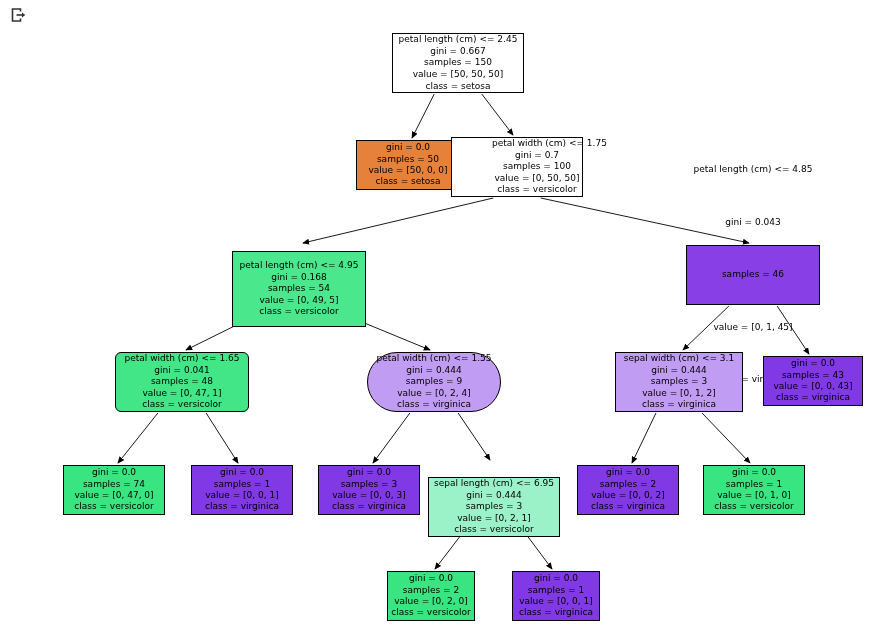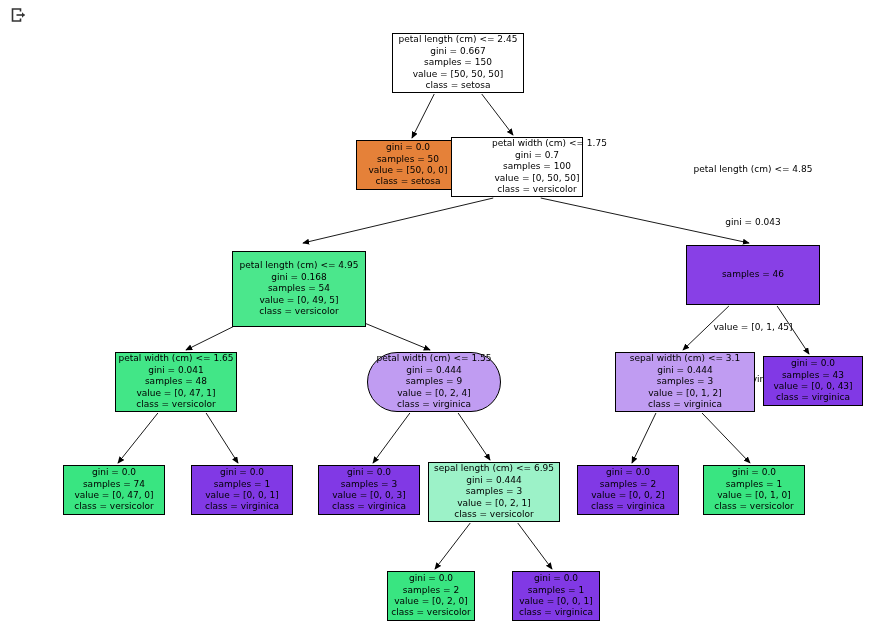--- a/index.html
+++ b/index.html
@@ -45,21 +45,21 @@
         <line x1="206.12" y1="413" x2="238" y2="463" stroke="#000000" stroke-width="0.9" marker-end="url(#arrowhead)"></line>
         <line x1="409.88" y1="413" x2="373" y2="463" stroke="#000000" stroke-width="0.9" marker-end="url(#arrowhead)"></line>
         <line x1="458.12" y1="413" x2="490" y2="460" stroke="#000000" stroke-width="0.9" marker-end="url(#arrowhead)"></line>
         <line x1="655.96" y1="413" x2="632" y2="463" stroke="#000000" stroke-width="0.9" marker-end="url(#arrowhead)"></line>
         <line x1="702.04" y1="413" x2="750" y2="463" stroke="#000000" stroke-width="0.9" marker-end="url(#arrowhead)"></line>
         <line x1="470.24" y1="523" x2="435" y2="569" stroke="#000000" stroke-width="0.9" marker-end="url(#arrowhead)"></line>
         <line x1="517.76" y1="523" x2="552" y2="569" stroke="#000000" stroke-width="0.9" marker-end="url(#arrowhead)"></line>
       </g>
   </svg>
   <div id="node-layer">
-      <div class="node" style="left: 392px; top: 33px; width: 132px; height: 60px; background: rgb(255, 255, 255);">
+      <div class="node" style="left: 392px; top: 33px; width: 132px; height: 60px; background: rgb(255, 255, 255); justify-content: space-between;">
         <div class="nl">petal length (cm) &lt;= 2.45</div>
         <div class="nl">gini = 0.667</div>
         <div class="nl">samples = 150</div>
         <div class="nl">value = [50, 50, 50]</div>
         <div class="nl">class = setosa</div>
       </div>
       <div class="node" style="left: 356px; top: 140px; width: 104px; height: 50px; background: rgb(229, 129, 57);">
         <div class="nl">gini = 0.0</div>
         <div class="nl">samples = 50</div>
         <div class="nl">value = [50, 0, 0]</div>
@@ -79,35 +79,35 @@
         <div class="nl">value = [0, 49, 5]</div>
         <div class="nl">class = versicolor</div>
       </div>
       <div class="node" style="left: 686px; top: 245px; width: 134px; height: 60px; background: rgb(136, 64, 230); gap: 41px;">
         <div class="nl">petal length (cm) &lt;= 4.85</div>
         <div class="nl">gini = 0.043</div>
         <div class="nl">samples = 46</div>
         <div class="nl">value = [0, 1, 45]</div>
         <div class="nl">class = virginica</div>
       </div>
-      <div class="node" style="left: 115px; top: 352px; width: 122px; height: 60px; background: rgb(66, 230, 135);">
+      <div class="node" style="left: 115px; top: 352px; width: 134px; height: 60px; background: rgb(66, 230, 135); border-radius: 6px;">
         <div class="nl">petal width (cm) &lt;= 1.65</div>
         <div class="nl">gini = 0.041</div>
         <div class="nl">samples = 48</div>
         <div class="nl">value = [0, 47, 1]</div>
         <div class="nl">class = versicolor</div>
       </div>
       <div class="node" style="left: 367px; top: 352px; width: 134px; height: 60px; background: rgb(192, 156, 242); border-radius: 30px;">
         <div class="nl">petal width (cm) &lt;= 1.55</div>
         <div class="nl">gini = 0.444</div>
         <div class="nl">samples = 9</div>
         <div class="nl">value = [0, 2, 4]</div>
         <div class="nl">class = virginica</div>
       </div>
-      <div class="node" style="left: 615px; top: 352px; width: 140px; height: 60px; background: rgb(192, 156, 242);">
+      <div class="node" style="left: 615px; top: 352px; width: 128px; height: 60px; background: rgb(192, 156, 242);">
         <div class="nl">sepal width (cm) &lt;= 3.1</div>
         <div class="nl">gini = 0.444</div>
         <div class="nl">samples = 3</div>
         <div class="nl">value = [0, 1, 2]</div>
         <div class="nl">class = virginica</div>
       </div>
       <div class="node" style="left: 763px; top: 356px; width: 100px; height: 50px; background: rgb(129, 57, 229);">
         <div class="nl">gini = 0.0</div>
         <div class="nl">samples = 43</div>
         <div class="nl">value = [0, 0, 43]</div>
@@ -124,21 +124,21 @@
         <div class="nl">samples = 1</div>
         <div class="nl">value = [0, 0, 1]</div>
         <div class="nl">class = virginica</div>
       </div>
       <div class="node" style="left: 318px; top: 465px; width: 102px; height: 50px; background: rgb(129, 57, 229);">
         <div class="nl">gini = 0.0</div>
         <div class="nl">samples = 3</div>
         <div class="nl">value = [0, 0, 3]</div>
         <div class="nl">class = virginica</div>
       </div>
-      <div class="node" style="left: 428px; top: 462px; width: 132px; height: 60px; background: rgb(156, 242, 200);">
+      <div class="node" style="left: 428px; top: 477px; width: 132px; height: 60px; background: rgb(156, 242, 200);">
         <div class="nl">sepal length (cm) &lt;= 6.95</div>
         <div class="nl">gini = 0.444</div>
         <div class="nl">samples = 3</div>
         <div class="nl">value = [0, 2, 1]</div>
         <div class="nl">class = versicolor</div>
       </div>
       <div class="node" style="left: 577px; top: 465px; width: 102px; height: 50px; background: rgb(129, 57, 229);">
         <div class="nl">gini = 0.0</div>
         <div class="nl">samples = 2</div>
         <div class="nl">value = [0, 0, 2]</div>

